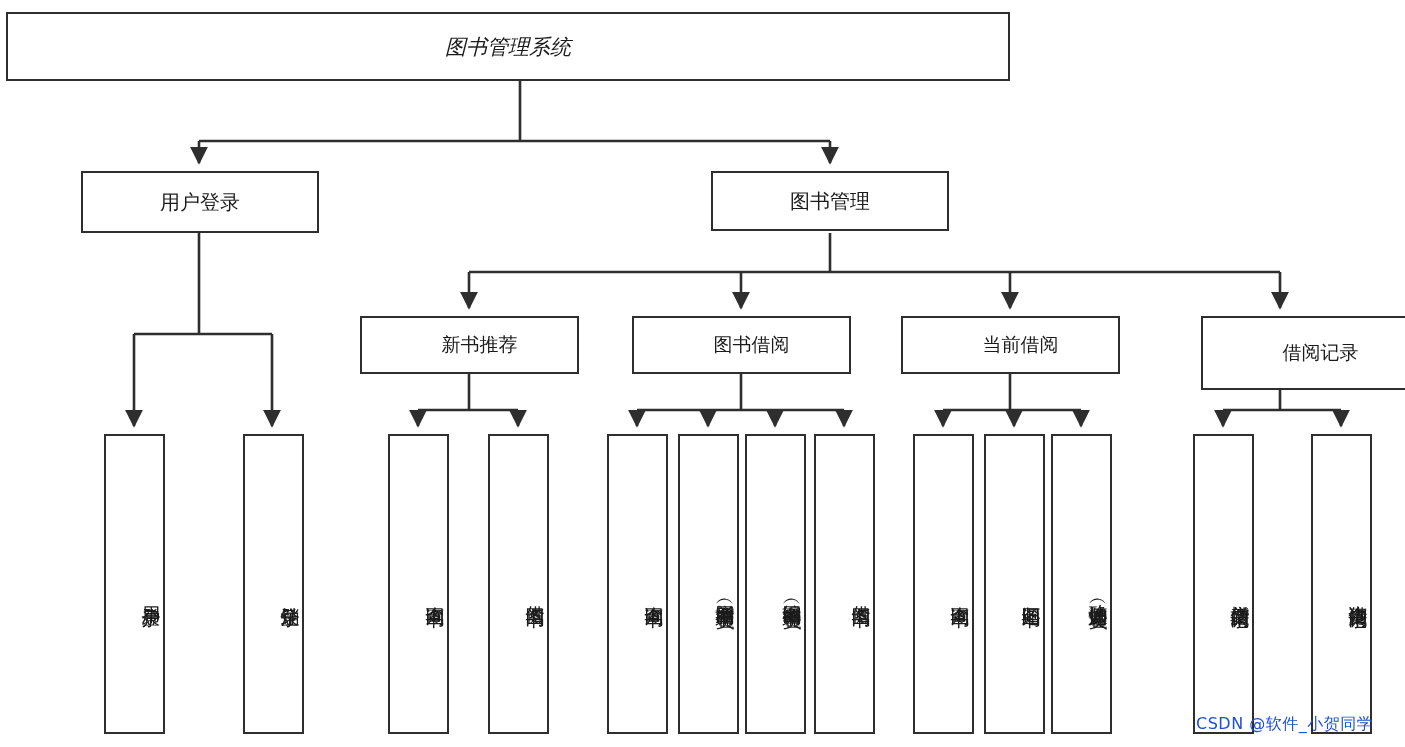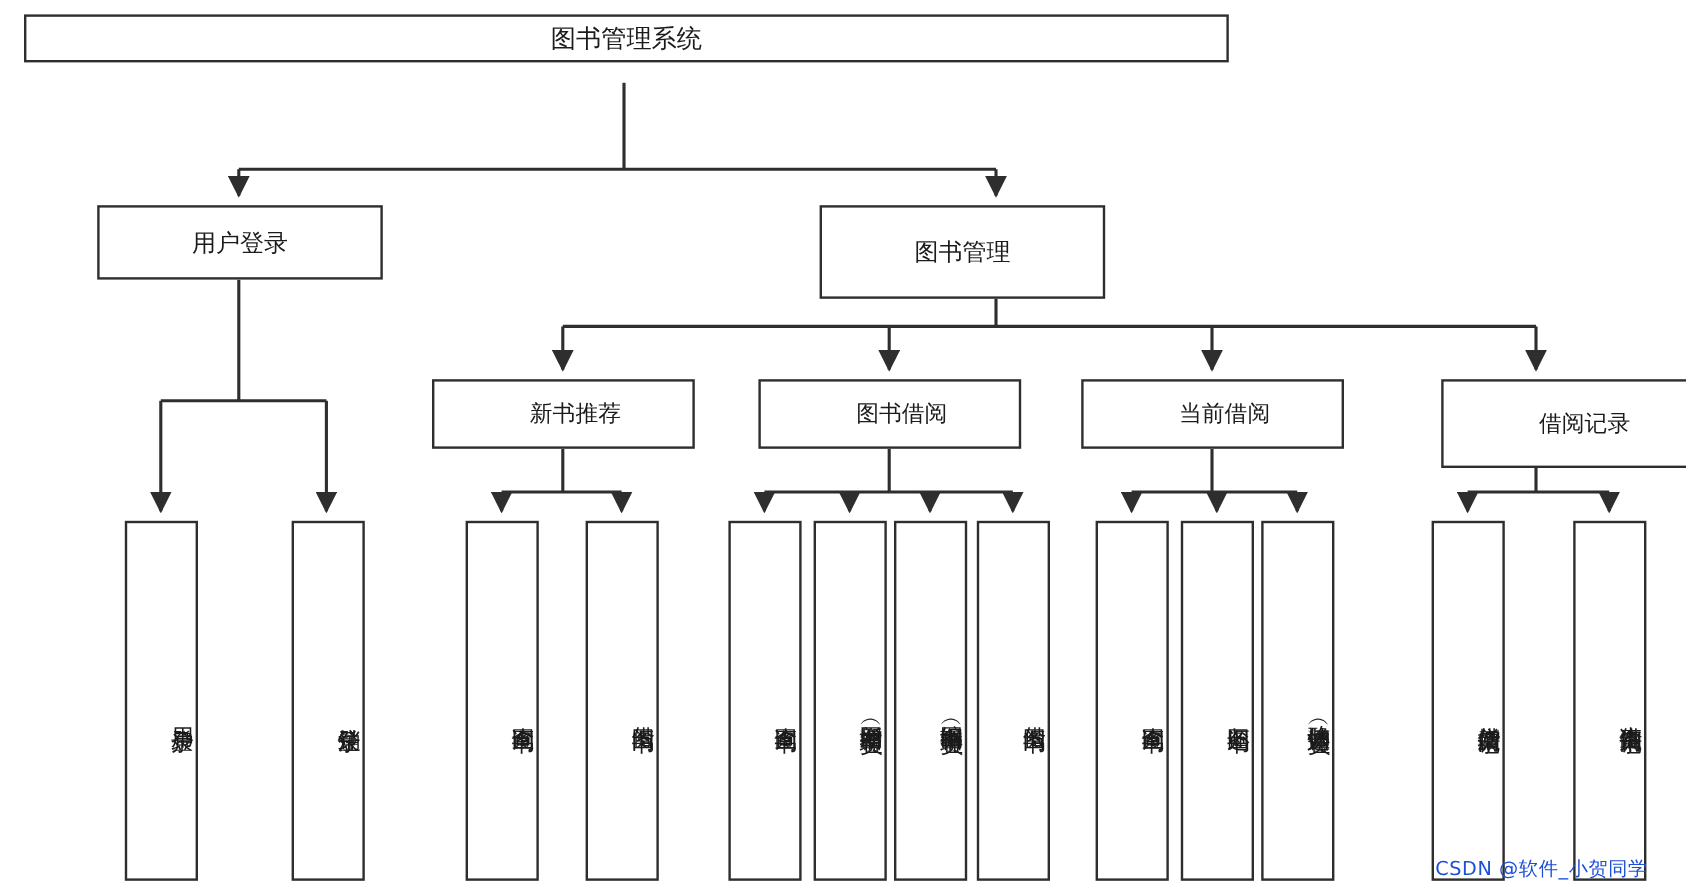--- a/index.html
+++ b/index.html
@@ -119,28 +119,28 @@
       <path d="M 1014 410 L 1014 426" marker-end="url(#arrow)"></path>
       <path d="M 1081 410 L 1081 426" marker-end="url(#arrow)"></path>
 
       <path d="M 1280 374 L 1280 410"></path>
       <path d="M 1223 410 L 1341 410"></path>
       <path d="M 1223 410 L 1223 426" marker-end="url(#arrow)"></path>
       <path d="M 1341 410 L 1341 426" marker-end="url(#arrow)"></path>
     </g>
   </svg>
 
-  <div class="node root" style="left:20px; top:12px; width:1004px; height:40px;">
+  <div class="node root" style="left:6px; top:12px; width:1004px; height:69px;font-style:italic;">
     <span class="label">图书管理系统</span>
   </div>
 
   <div class="node level2" style="left:81px; top:171px; width:238px; height:62px;">
     <span class="label">用户登录</span>
   </div>
-  <div class="node level2" style="left:683px; top:171px; width:238px; height:78px;text-align:right;">
+  <div class="node level2" style="left:711px; top:171px; width:238px; height:60px;text-align:right;">
     <span class="label">图书管理</span>
   </div>
 
   <div class="node level3" style="left:360px; top:316px; width:219px; height:58px;">
     <span class="label">新书推荐</span>
   </div>
   <div class="node level3" style="left:901px; top:316px; width:219px; height:58px;">
     <span class="label">当前借阅</span>
   </div>
   <div class="node level3" style="left:632px; top:316px; width:219px; height:58px;">

